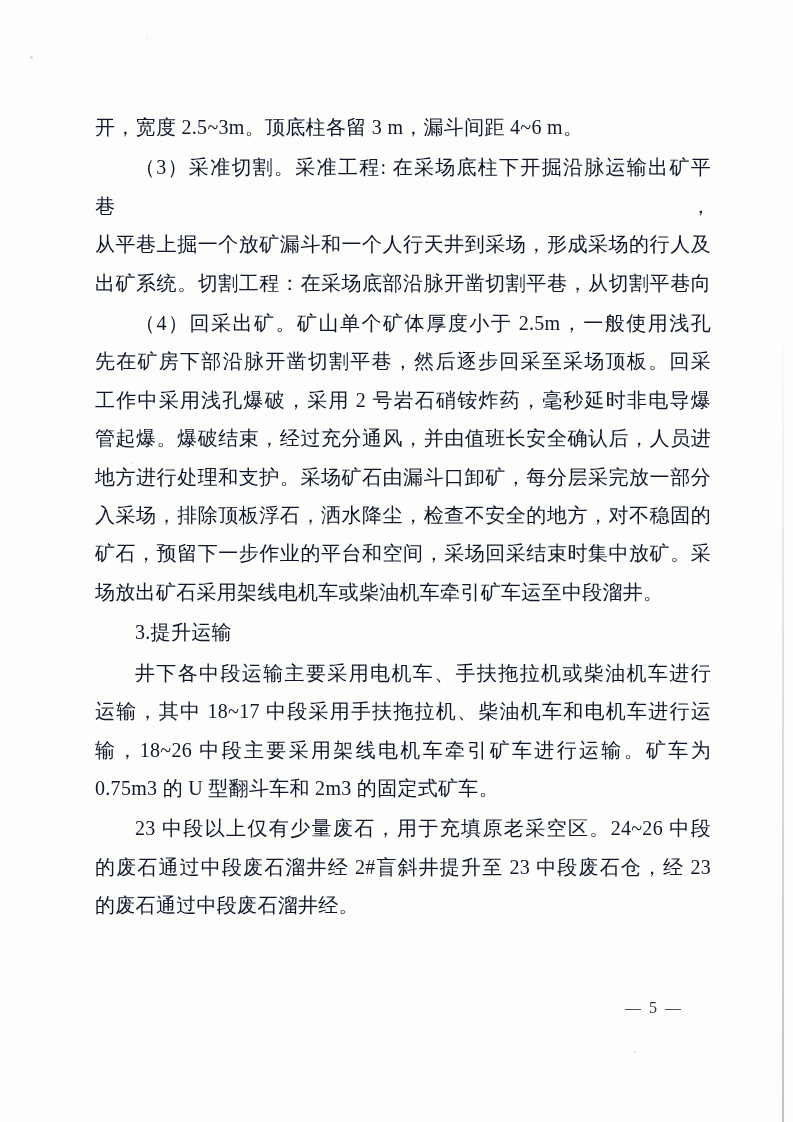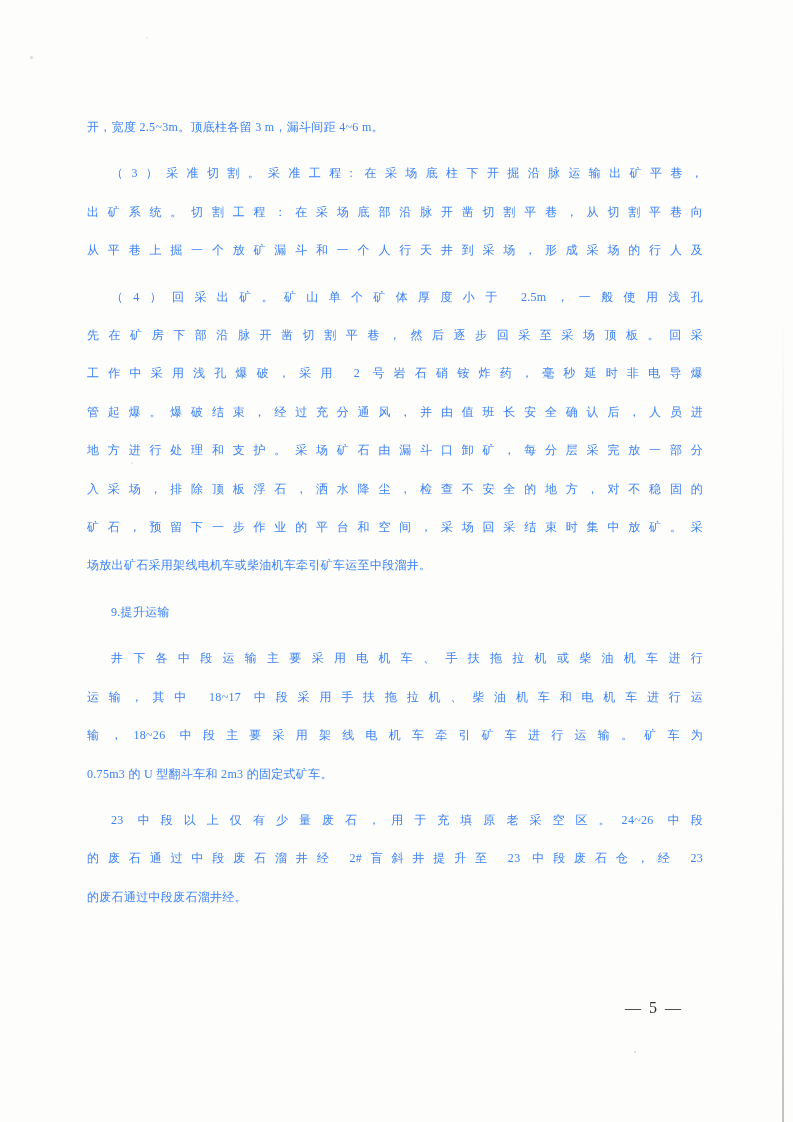--- a/index.html
+++ b/index.html
@@ -9,28 +9,28 @@
     position: relative;
     overflow: hidden;
     font-family: "Liberation Serif", "DejaVu Serif", serif;
   }
   .page {
     position: absolute; inset: 0;
     background: #fdfdfc;
   }
   .body-text {
     position: absolute;
-    left: 87px; top: 108px; width: 616px;
-    color: #3b82f6;
-    font-size: 12px;
+    left: 95px; top: 108px; width: 616px;
+    color: #0f172a;
+    font-size: 20px;
     line-height: 38.4px;
     letter-spacing: 0.3px;
   }
   .para { margin: 0; }
-  .para + .para { margin-top: 8px; }
+  .para + .para { margin-top: 2px; }
   .line { text-align: justify; }
   .line.full { text-align-last: justify; }
   .para.indent .line:first-child { text-indent: 2em; }
   .page-number {
     position: absolute;
     top: 999px; right: 110px;
     font-size: 16px;
     color: #2e2e2e;
     letter-spacing: 2px;
     white-space: nowrap;
@@ -58,35 +58,35 @@
 </head>
 <body>
 
 <div class="page">
   <div class="body-text">
       <div class="para">
         <div class="line">开，宽度 2.5~3m。顶底柱各留 3 m，漏斗间距 4~6 m。</div>
       </div>
       <div class="para indent">
         <div class="line full">（3）采准切割。采准工程: 在采场底柱下开掘沿脉运输出矿平巷，</div>
+        <div class="line full">从平巷上掘一个放矿漏斗和一个人行天井到采场，形成采场的行人及</div>
         <div class="line full">出矿系统。切割工程：在采场底部沿脉开凿切割平巷，从切割平巷向</div>
-        <div class="line full">从平巷上掘一个放矿漏斗和一个人行天井到采场，形成采场的行人及</div>
       </div>
       <div class="para indent">
         <div class="line full">（4）回采出矿。矿山单个矿体厚度小于 2.5m，一般使用浅孔</div>
         <div class="line full">先在矿房下部沿脉开凿切割平巷，然后逐步回采至采场顶板。回采</div>
         <div class="line full">工作中采用浅孔爆破，采用 2 号岩石硝铵炸药，毫秒延时非电导爆</div>
         <div class="line full">管起爆。爆破结束，经过充分通风，并由值班长安全确认后，人员进</div>
         <div class="line full">地方进行处理和支护。采场矿石由漏斗口卸矿，每分层采完放一部分</div>
         <div class="line full">入采场，排除顶板浮石，洒水降尘，检查不安全的地方，对不稳固的</div>
         <div class="line full">矿石，预留下一步作业的平台和空间，采场回采结束时集中放矿。采</div>
         <div class="line">场放出矿石采用架线电机车或柴油机车牵引矿车运至中段溜井。</div>
       </div>
       <div class="para indent">
-        <div class="line">9.提升运输</div>
+        <div class="line">3.提升运输</div>
       </div>
       <div class="para indent">
         <div class="line full">井下各中段运输主要采用电机车、手扶拖拉机或柴油机车进行</div>
         <div class="line full">运输，其中 18~17 中段采用手扶拖拉机、柴油机车和电机车进行运</div>
         <div class="line full">输，18~26 中段主要采用架线电机车牵引矿车进行运输。矿车为</div>
         <div class="line">0.75m3 的 U 型翻斗车和 2m3 的固定式矿车。</div>
       </div>
       <div class="para indent">
         <div class="line full">23 中段以上仅有少量废石，用于充填原老采空区。24~26 中段</div>
         <div class="line full">的废石通过中段废石溜井经 2#盲斜井提升至 23 中段废石仓，经 23</div>

